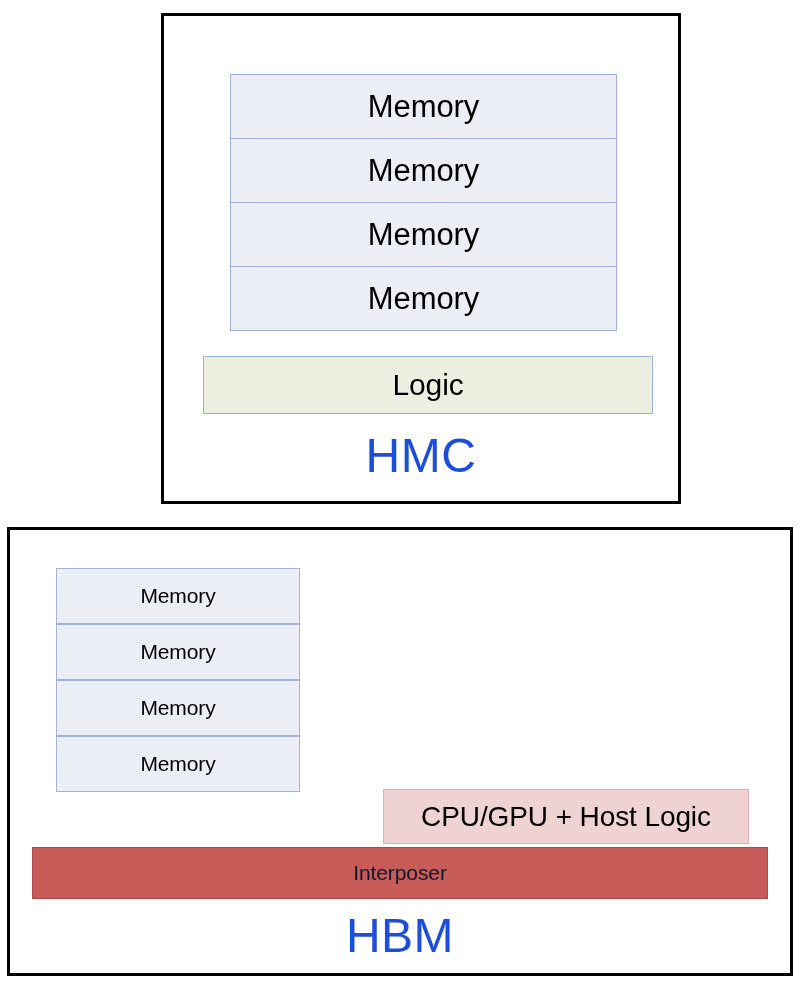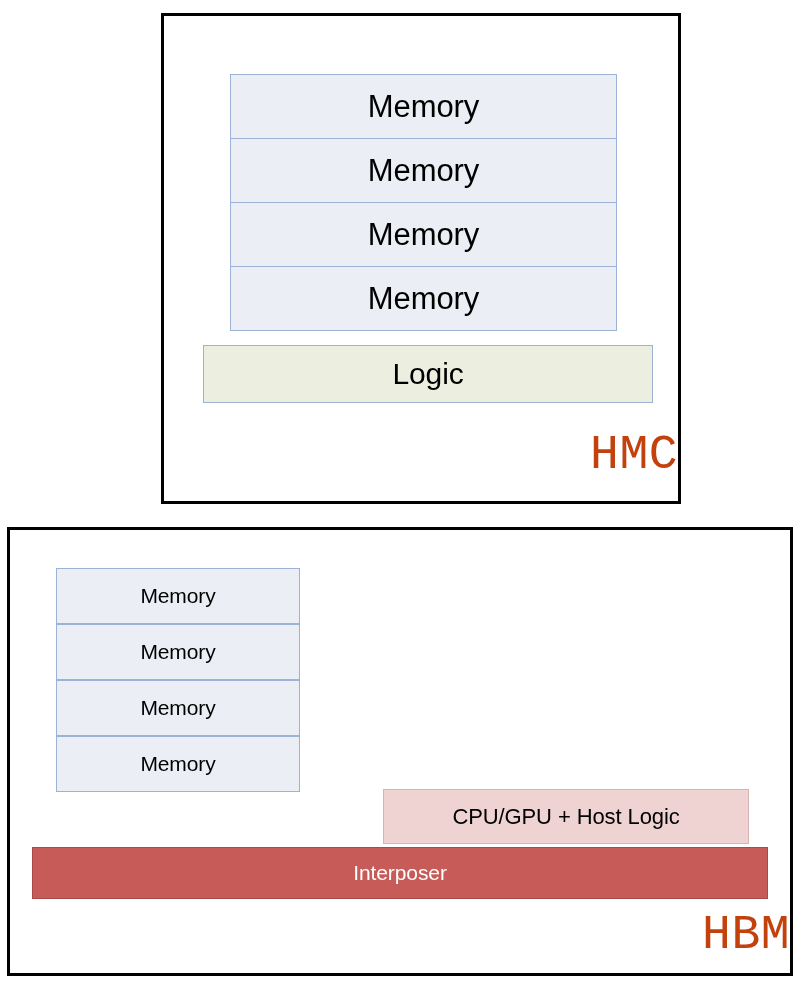--- a/index.html
+++ b/index.html
@@ -65,50 +65,49 @@
     background: #ECEEDF;
     border: 1.6px solid #9CB3D5;
   }
   .host-block {
     background: #EFD3D2;
     border: 1.6px solid #D8B3B2;
   }
   .interposer-block {
     background: #C75B58;
     border: 1.6px solid #A64B48;
-    color: #ffffff;
+    color: #0f172a;
   }
 
   
   .hmc-mem {
     left: 66px;           
     width: 387px;         
     height: 65px;
     font-size: 31px;
   }
   #hmc-mem-0 { top: 58px; }
   #hmc-mem-1 { top: 122px; }
   #hmc-mem-2 { top: 186px; }
   #hmc-mem-3 { top: 250px; }
 
   #hmc-logic {
     left: 39px;           
-    top: 329px;
+    top: 340px;
     width: 450px;         
     height: 58px;
     font-size: 30px;
   }
 
   .panel-caption {
     position: absolute;
-    text-align: right;
+    text-align: center;
     white-space: nowrap;
     font-weight: 400;
-    color: #c2410c;
-    font-family: Liberation Mono, monospace;
+    color: #1d4ed8;
   }
   #hmc-caption {
     left: 0;
     top: 412px;
     width: 100%;
     font-size: 48px;
     letter-spacing: 0.5px;
   }
 
   
@@ -129,21 +128,21 @@
     width: 285px;         
     height: 53px;
     font-size: 21px;
   }
 
   #hbm-host-logic {
     left: 373px;          
     top: 259px;
     width: 366px;         
     height: 55px;
-    font-size: 22px;
+    font-size: 28px;
     justify-content: center;
   }
 
   #hbm-interposer {
     left: 22px;           
     top: 317px;
     width: 736px;         
     height: 52px;
     font-size: 21px;
   }

